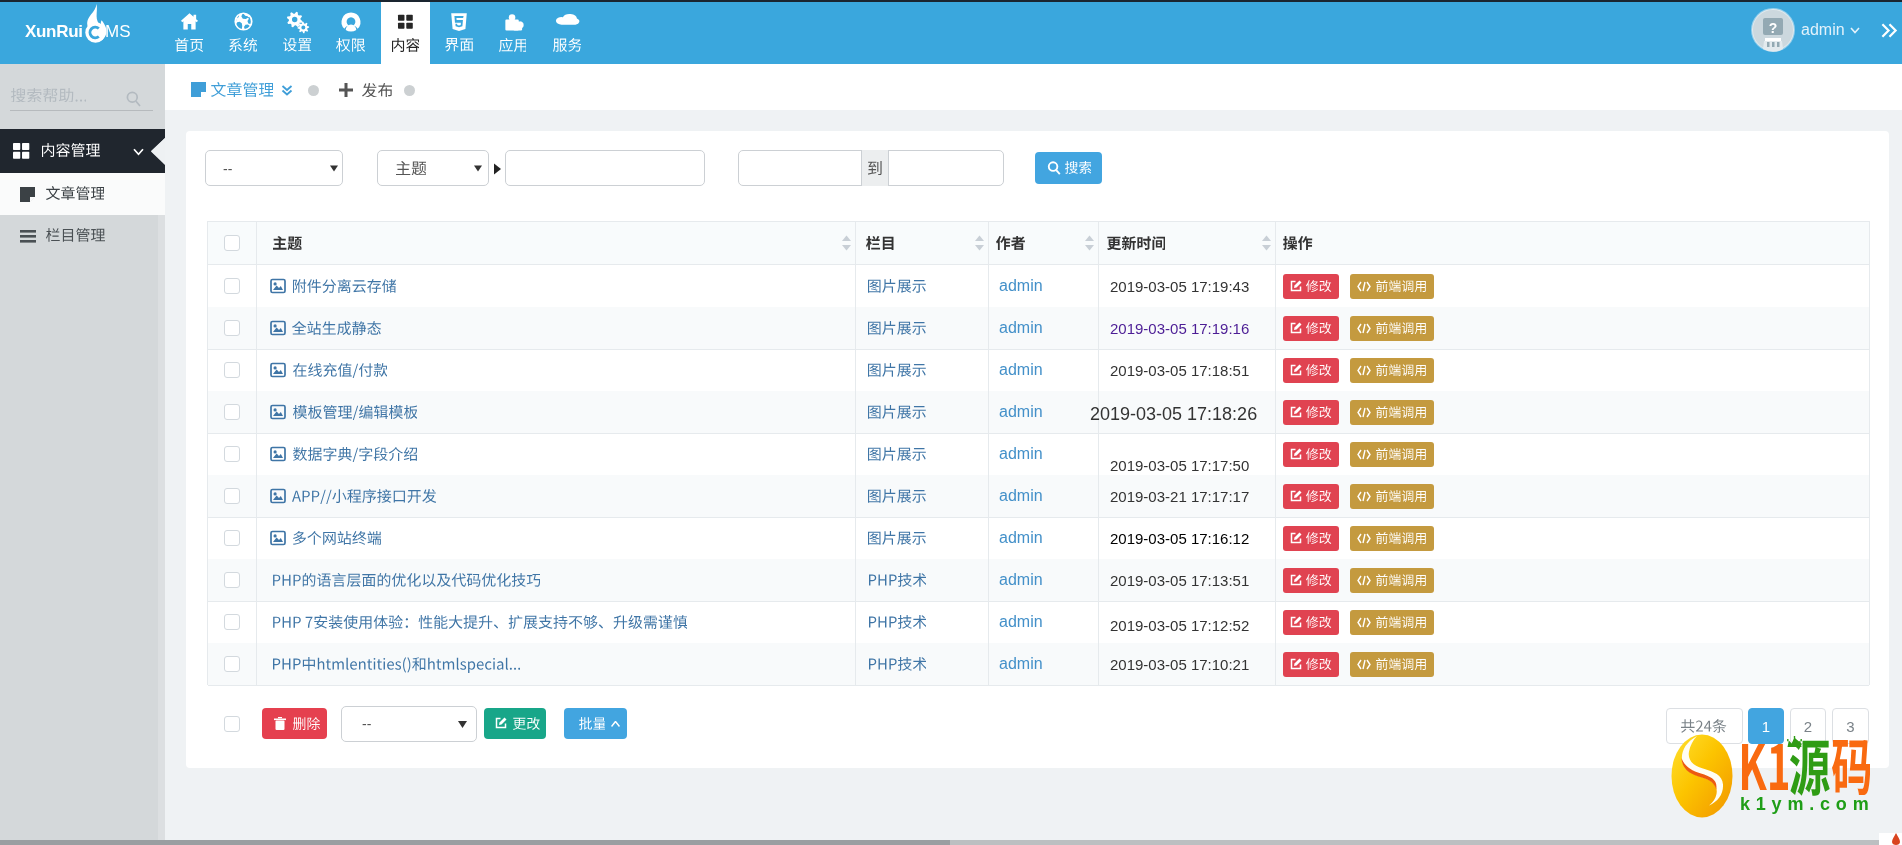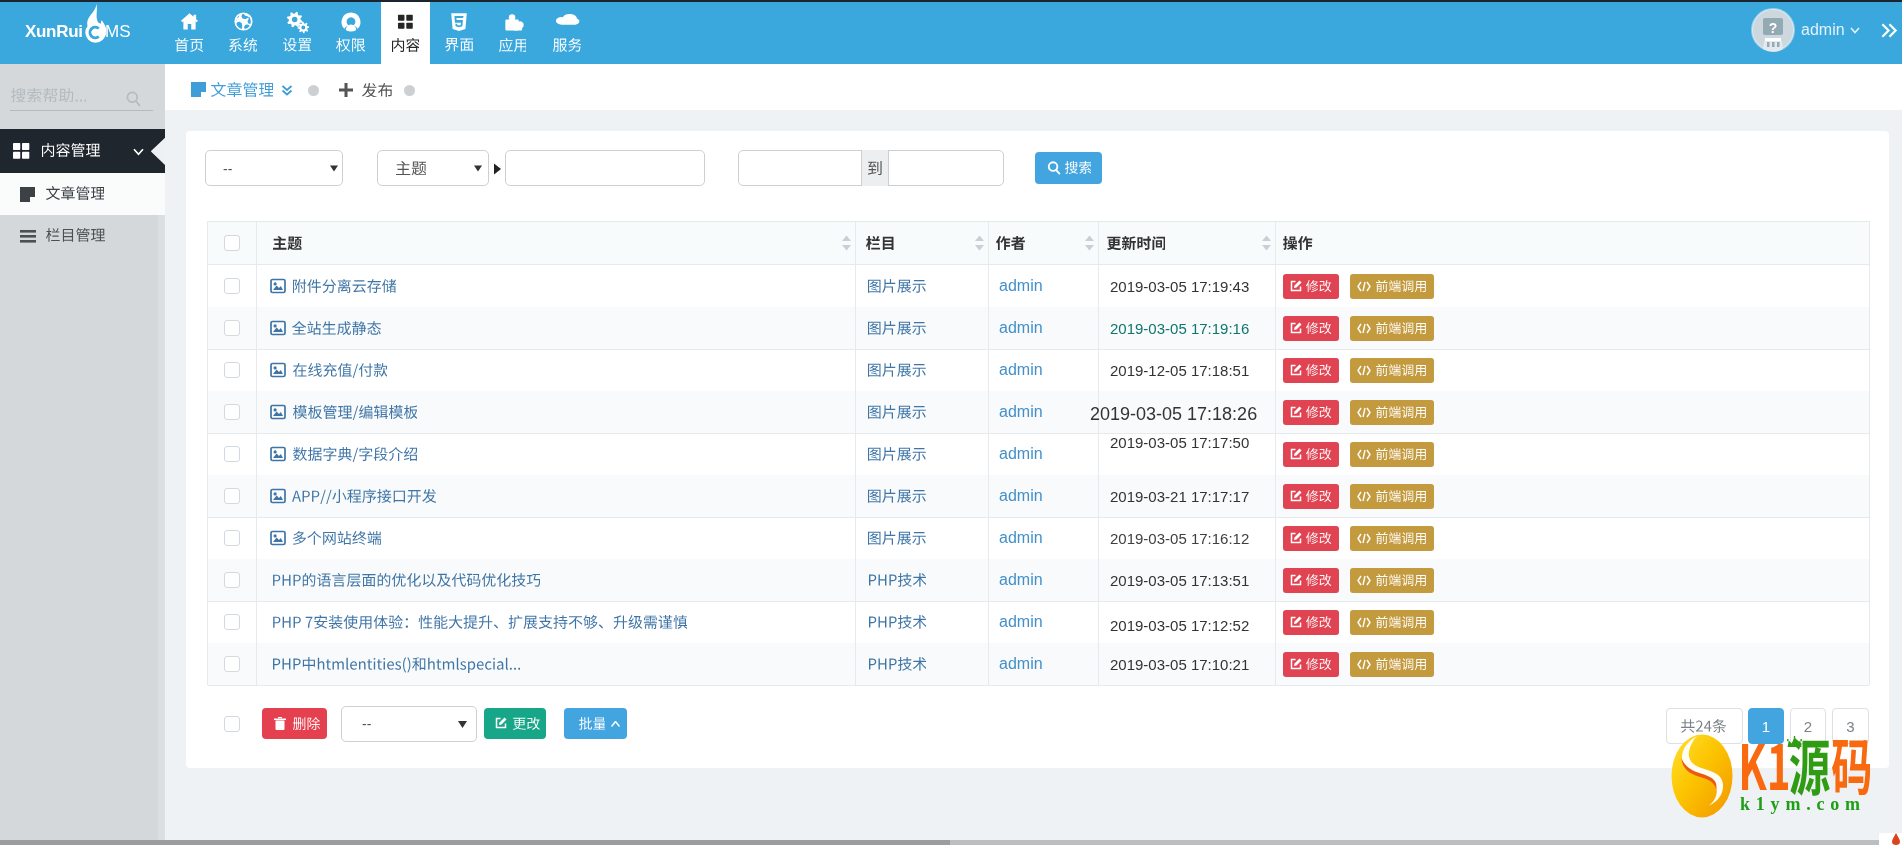--- a/index.html
+++ b/index.html
@@ -252,42 +252,42 @@
       <path d="M8 1 6 10"></path>
     </g>
   </svg>
 <div class="box" style="left:224.0px;top:320.0px;width:16px;height:16px;background:#fff;border:1px solid #d3d9de;border-radius:3px"></div>
 <svg class="ab" style="left:270.0px;top:320.0px" width="16" height="16" viewBox="0 0 16 16">
     <rect x="1" y="1.5" width="14" height="13" rx="1.5" fill="none" stroke="#3f75a6" stroke-width="1.7"></rect>
     <circle cx="5.1" cy="5.9" r="1.6" fill="#3f75a6"></circle>
     <path d="M3 12 L6.6 7.6 L9 10 L10.8 8 L13 12 Z" fill="#3f75a6"></path>
   </svg>
 <div class="box" style="left:999px;top:318.5px;font-size:16px;color:#4390c9">admin</div>
-<div class="box" style="left:1110px;top:319.5px;font-size:15px;color:#0f766e">2019-03-05 17:19:16</div>
+<div class="box" style="left:1110px;top:319.5px;font-size:15px;color:#4c1d95">2019-03-05 17:19:16</div>
 <div class="box" style="left:1283px;top:315.5px;width:56px;height:25px;background:#e04351;border-radius:3px"></div>
 <svg class="ab" style="left:1290px;top:322.0px" width="12" height="12" viewBox="0 0 12 12">
     <path d="M10.5 6.5 V10.5 H1.5 V1.5 H5.5" stroke="#fff" stroke-width="1.5" fill="none"></path>
     <path d="M4.5 5.5 9.5 0.5 11.5 2.5 6.5 7.5 4 8Z" fill="#fff"></path>
   </svg>
 <div class="box" style="left:1350px;top:315.5px;width:84px;height:25px;background:#c49a3f;border-radius:3px"></div>
 <svg class="ab" style="left:1357px;top:322.5px" width="14" height="11" viewBox="0 0 14 11">
     <g stroke="#fff" stroke-width="1.4" fill="none">
       <path d="M4 1 1 5.5 4 10"></path>
       <path d="M10 1 13 5.5 10 10"></path>
       <path d="M8 1 6 10"></path>
     </g>
   </svg>
 <div class="box" style="left:224.0px;top:362.0px;width:16px;height:16px;background:#fff;border:1px solid #d3d9de;border-radius:3px"></div>
 <svg class="ab" style="left:270.0px;top:362.0px" width="16" height="16" viewBox="0 0 16 16">
     <rect x="1" y="1.5" width="14" height="13" rx="1.5" fill="none" stroke="#3f75a6" stroke-width="1.7"></rect>
     <circle cx="5.1" cy="5.9" r="1.6" fill="#3f75a6"></circle>
     <path d="M3 12 L6.6 7.6 L9 10 L10.8 8 L13 12 Z" fill="#3f75a6"></path>
   </svg>
 <div class="box" style="left:999px;top:360.5px;font-size:16px;color:#4390c9">admin</div>
-<div class="box" style="left:1110px;top:361.5px;font-size:15px;color:#333">2019-12-05 17:18:51</div>
+<div class="box" style="left:1110px;top:361.5px;font-size:15px;color:#333">2019-03-05 17:18:51</div>
 <div class="box" style="left:1283px;top:357.5px;width:56px;height:25px;background:#e04351;border-radius:3px"></div>
 <svg class="ab" style="left:1290px;top:364.0px" width="12" height="12" viewBox="0 0 12 12">
     <path d="M10.5 6.5 V10.5 H1.5 V1.5 H5.5" stroke="#fff" stroke-width="1.5" fill="none"></path>
     <path d="M4.5 5.5 9.5 0.5 11.5 2.5 6.5 7.5 4 8Z" fill="#fff"></path>
   </svg>
 <div class="box" style="left:1350px;top:357.5px;width:84px;height:25px;background:#c49a3f;border-radius:3px"></div>
 <svg class="ab" style="left:1357px;top:364.5px" width="14" height="11" viewBox="0 0 14 11">
     <g stroke="#fff" stroke-width="1.4" fill="none">
       <path d="M4 1 1 5.5 4 10"></path>
       <path d="M10 1 13 5.5 10 10"></path>
@@ -315,21 +315,21 @@
       <path d="M8 1 6 10"></path>
     </g>
   </svg>
 <div class="box" style="left:224.0px;top:446.0px;width:16px;height:16px;background:#fff;border:1px solid #d3d9de;border-radius:3px"></div>
 <svg class="ab" style="left:270.0px;top:446.0px" width="16" height="16" viewBox="0 0 16 16">
     <rect x="1" y="1.5" width="14" height="13" rx="1.5" fill="none" stroke="#3f75a6" stroke-width="1.7"></rect>
     <circle cx="5.1" cy="5.9" r="1.6" fill="#3f75a6"></circle>
     <path d="M3 12 L6.6 7.6 L9 10 L10.8 8 L13 12 Z" fill="#3f75a6"></path>
   </svg>
 <div class="box" style="left:999px;top:444.5px;font-size:16px;color:#4390c9">admin</div>
-<div class="box" style="left:1110px;top:434px;font-size:15px;color:#333">2019-03-05 17:17:50</div>
+<div class="box" style="left:1110px;top:457px;font-size:15px;color:#333">2019-03-05 17:17:50</div>
 <div class="box" style="left:1283px;top:441.5px;width:56px;height:25px;background:#e04351;border-radius:3px"></div>
 <svg class="ab" style="left:1290px;top:448.0px" width="12" height="12" viewBox="0 0 12 12">
     <path d="M10.5 6.5 V10.5 H1.5 V1.5 H5.5" stroke="#fff" stroke-width="1.5" fill="none"></path>
     <path d="M4.5 5.5 9.5 0.5 11.5 2.5 6.5 7.5 4 8Z" fill="#fff"></path>
   </svg>
 <div class="box" style="left:1350px;top:441.5px;width:84px;height:25px;background:#c49a3f;border-radius:3px"></div>
 <svg class="ab" style="left:1357px;top:448.5px" width="14" height="11" viewBox="0 0 14 11">
     <g stroke="#fff" stroke-width="1.4" fill="none">
       <path d="M4 1 1 5.5 4 10"></path>
       <path d="M10 1 13 5.5 10 10"></path>
@@ -357,21 +357,21 @@
       <path d="M8 1 6 10"></path>
     </g>
   </svg>
 <div class="box" style="left:224.0px;top:530.0px;width:16px;height:16px;background:#fff;border:1px solid #d3d9de;border-radius:3px"></div>
 <svg class="ab" style="left:270.0px;top:530.0px" width="16" height="16" viewBox="0 0 16 16">
     <rect x="1" y="1.5" width="14" height="13" rx="1.5" fill="none" stroke="#3f75a6" stroke-width="1.7"></rect>
     <circle cx="5.1" cy="5.9" r="1.6" fill="#3f75a6"></circle>
     <path d="M3 12 L6.6 7.6 L9 10 L10.8 8 L13 12 Z" fill="#3f75a6"></path>
   </svg>
 <div class="box" style="left:999px;top:528.5px;font-size:16px;color:#4390c9">admin</div>
-<div class="box" style="left:1110px;top:529.5px;font-size:15px;color:#404040">2019-03-05 17:16:12</div>
+<div class="box" style="left:1110px;top:529.5px;font-size:15px;color:#000000">2019-03-05 17:16:12</div>
 <div class="box" style="left:1283px;top:525.5px;width:56px;height:25px;background:#e04351;border-radius:3px"></div>
 <svg class="ab" style="left:1290px;top:532.0px" width="12" height="12" viewBox="0 0 12 12">
     <path d="M10.5 6.5 V10.5 H1.5 V1.5 H5.5" stroke="#fff" stroke-width="1.5" fill="none"></path>
     <path d="M4.5 5.5 9.5 0.5 11.5 2.5 6.5 7.5 4 8Z" fill="#fff"></path>
   </svg>
 <div class="box" style="left:1350px;top:525.5px;width:84px;height:25px;background:#c49a3f;border-radius:3px"></div>
 <svg class="ab" style="left:1357px;top:532.5px" width="14" height="11" viewBox="0 0 14 11">
     <g stroke="#fff" stroke-width="1.4" fill="none">
       <path d="M4 1 1 5.5 4 10"></path>
       <path d="M10 1 13 5.5 10 10"></path>
@@ -465,21 +465,21 @@
 </linearGradient>
     </defs>
 <ellipse cx="31" cy="42" rx="30.5" ry="41.5" fill="url(#egg)"></ellipse>
 <path d="M26 2 C15 8 10 17 11 26 C12 36 21 40 31 43 C42 46.3 47 52 45.5 60 C44.7 64.5 42 68.5 38 71.5 C47 67.5 52.5 60 52 50.5 C51.6 41 42.5 37.5 32 34.5 C21.5 31.5 16.5 26 18 17.5 C19 12 22 6 26 2 Z" fill="#fffdf4"></path>
 <path d="M10.5 24 C11 36 20 40.5 31 43.5 C39 45.7 44 49.5 45.2 55.5 C47 46 40 42.5 30 39.5 C19.5 36.5 12.5 31 10.5 24 Z" fill="#ec5a10"></path>
 </svg>
 <svg class="ab" style="left:1786px;top:736px" width="17" height="12" viewBox="0 0 17 12">
 <path d="M1.5 11 L2.8 4.5 L5.8 7.5 L8.5 1 L11.2 7.5 L14.2 4.5 L15.5 11 Z" fill="#2f9c14"></path>
     <path d="M8.5 0 v2.5 M1.8 3 v2.2 M15.2 3 v2.2" stroke="#2f9c14" stroke-width="1.4"></path>
 </svg>
-<div class="box" style="left:1740px;top:794px;font-family:Liberation Serif, serif;font-size:18px;font-weight:bold;color:#1f9e17;letter-spacing:5.8px">k1ym.com</div>
+<div class="box" style="left:1740px;top:794px;font-family:Liberation Sans, sans-serif;font-size:18px;font-weight:bold;color:#1f9e17;letter-spacing:5.8px">k1ym.com</div>
 <div class="box" style="left:1879px;top:833px;width:23px;height:12px;background:#fff"></div>
 <svg class="ab" style="left:1890px;top:833px" width="12" height="12" viewBox="0 0 12 12">
     <path d="M6 0 C4 4 2 6 2 9 C2 11 4 12 6 12 C8 12 10 11 10 9 C10 6 8 4 6 0Z" fill="#d9441f"></path>
   </svg>
 <svg class="ab" style="left:174.8px;top:37.8px" width="28.21" height="13.90" viewBox="54.0 -844.0 1881.0 927.0">
     <use href="#t0" fill="#fff"></use>
   </svg>
 <svg class="ab" style="left:229.1px;top:37.8px" width="28.32" height="13.81" viewBox="70.0 -844.0 1888.0 921.0">
     <use href="#t1" fill="#fff"></use>
   </svg>

